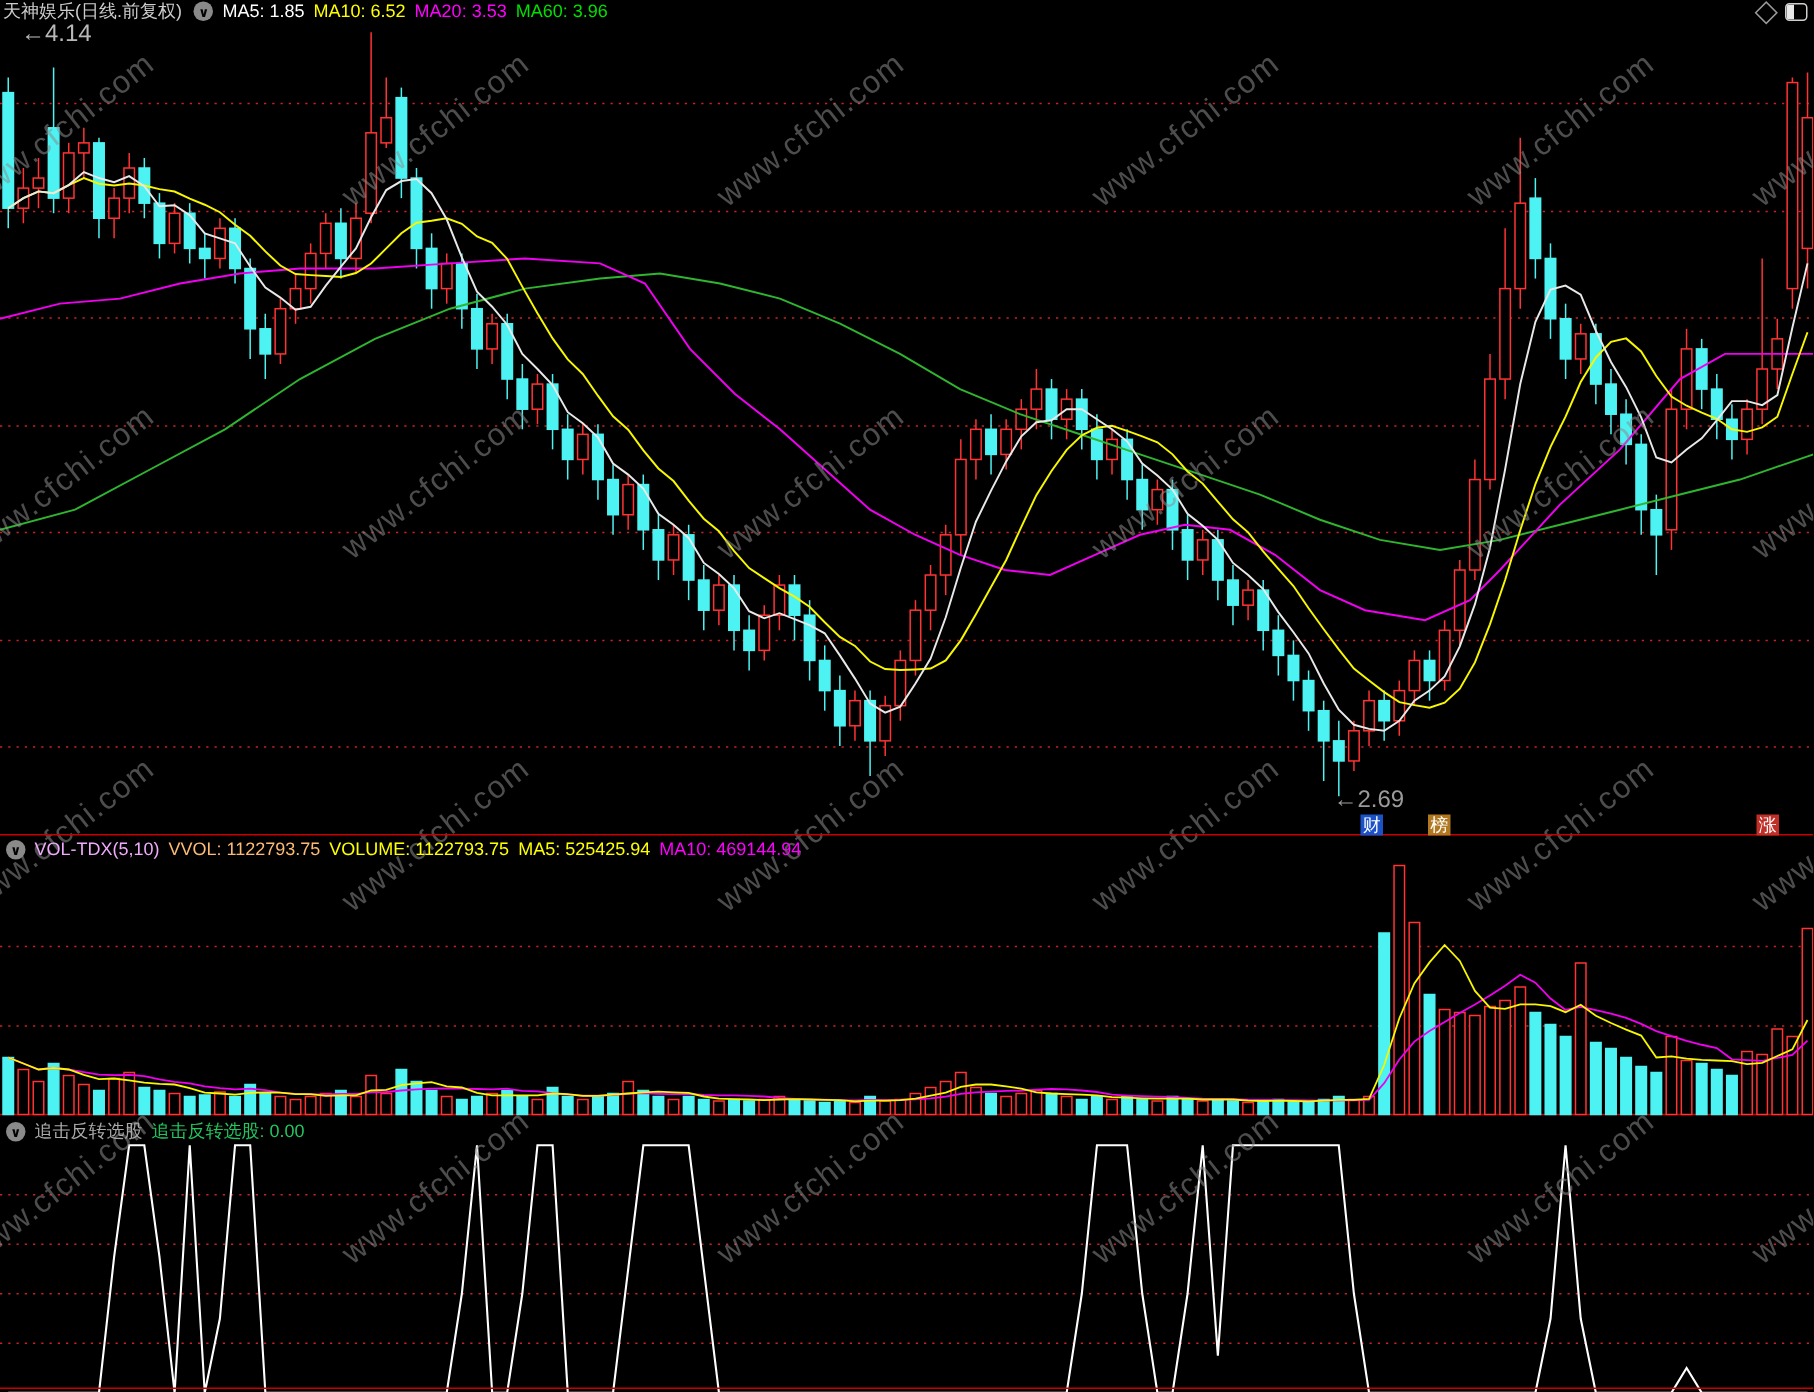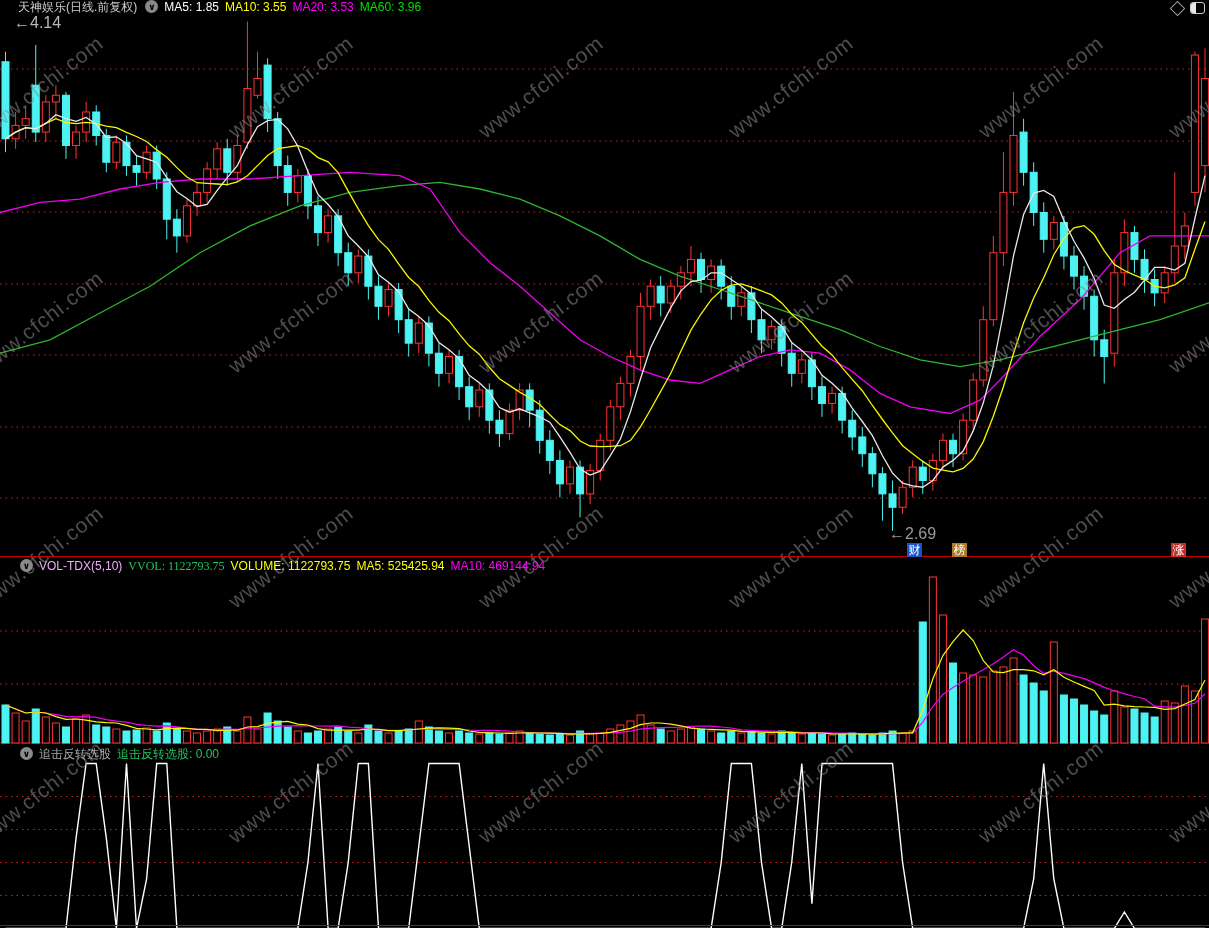--- a/index.html
+++ b/index.html
@@ -1,19 +1,19 @@
 <!DOCTYPE html>
 <html><head>
 <meta charset="utf-8">
 <style>
   html,body{margin:0;padding:0;background:#000;}
   #app{position:relative;width:1209px;height:928px;background:#000;overflow:hidden;
        font-family:"Liberation Sans","DejaVu Sans",sans-serif;}
   #chart{position:absolute;left:0;top:0;}
-  .hdr{position:absolute;display:flex;align-items:flex-start;gap:0;font-size:12px;line-height:14px;white-space:nowrap;z-index:5;margin-left:16px;}
+  .hdr{position:absolute;display:flex;align-items:flex-end;gap:0;font-size:12px;line-height:14px;white-space:nowrap;z-index:5;}
   .hdr span{margin-right:6px;}
   .cicon{display:inline-flex;align-items:center;justify-content:center;width:13px;height:13px;border-radius:50%;
          background:#8a8a8a;color:#000;font-size:9px;font-weight:bold;margin:0 5px 0 2px;flex:0 0 auto;}
   .divider{position:absolute;left:0;width:1209px;height:1px;background:#c80000;z-index:4;}
   .stamp{position:absolute;width:15px;height:14px;color:#fff;font-size:12px;line-height:14px;text-align:center;z-index:6;}
   .anno{position:absolute;color:#b8b8b8;font-size:16px;z-index:6;white-space:nowrap;}
   #wm{position:absolute;inset:0;z-index:3;pointer-events:none;}
   .wmt{position:absolute;color:rgba(140,140,140,0.55);font-size:21px;letter-spacing:1px;
        transform:rotate(-38deg);white-space:nowrap;}
   .winicons{position:absolute;top:2px;right:4px;display:flex;align-items:center;gap:7px;z-index:6;}
@@ -454,21 +454,21 @@
       <span class="wmt" style="left: 465px; top: 780px;">www.cfchi.com</span>
       <span class="wmt" style="left: 715px; top: 780px;">www.cfchi.com</span>
       <span class="wmt" style="left: 965px; top: 780px;">www.cfchi.com</span>
       <span class="wmt" style="left: 1155px; top: 780px;">www.cfchi.com</span>
     </div>
 
   <div class="hdr" style="left:2px;top:0;">
     <span style="color: rgb(204, 204, 204);">天神娱乐(日线.前复权)</span>
     <span class="cicon">∨</span>
     <span style="color: rgb(255, 255, 255);">MA5: 1.85</span>
-    <span style="color: rgb(255, 255, 0);">MA10: 3.55</span>
+    <span style="color: rgb(255, 255, 0);">MA10: 6.52</span>
     <span style="color: rgb(255, 0, 255);">MA20: 3.53</span>
     <span style="color: rgb(0, 224, 0);">MA60: 3.96</span>
   </div>
 
   <div class="winicons">
     <div class="diamond"></div>
     <div class="panelico"></div>
   </div>
 
   <div class="anno" style="left:14px;top:14px;">←4.14</div>
@@ -477,21 +477,21 @@
   <div class="stamp" style="left: 907px; top: 543px; background: rgb(27, 82, 200);">财</div>
   <div class="stamp" style="left: 952px; top: 543px; background: rgb(176, 120, 32);">榜</div>
   <div class="stamp" style="left: 1171px; top: 543px; background: rgb(192, 48, 40);">涨</div>
 
   <div class="divider" style="top:556px;"></div>
   <div class="divider" style="top:925px;"></div>
 
   <div class="hdr" style="left:2px;top:559px;">
     <span class="cicon">∨</span>
     <span style="color: #f0abfc;">VOL-TDX(5,10)</span>
-    <span style="color: #22c55e; font-family: Liberation Serif, serif;">VVOL: 1122793.75</span>
+    <span style="color: #fdba74;">VVOL: 1122793.75</span>
     <span style="color: rgb(255, 255, 0);">VOLUME: 1122793.75</span>
     <span style="color: rgb(255, 255, 0);">MA5: 525425.94</span>
     <span style="color: rgb(255, 0, 255);">MA10: 469144.94</span>
   </div>
 
   <div class="hdr" style="left:2px;top:747px;">
     <span class="cicon">∨</span>
     <span style="color: rgb(170, 170, 170);">追击反转选股</span>
     <span style="color: #22c55e;">追击反转选股: 0.00</span>
   </div>

